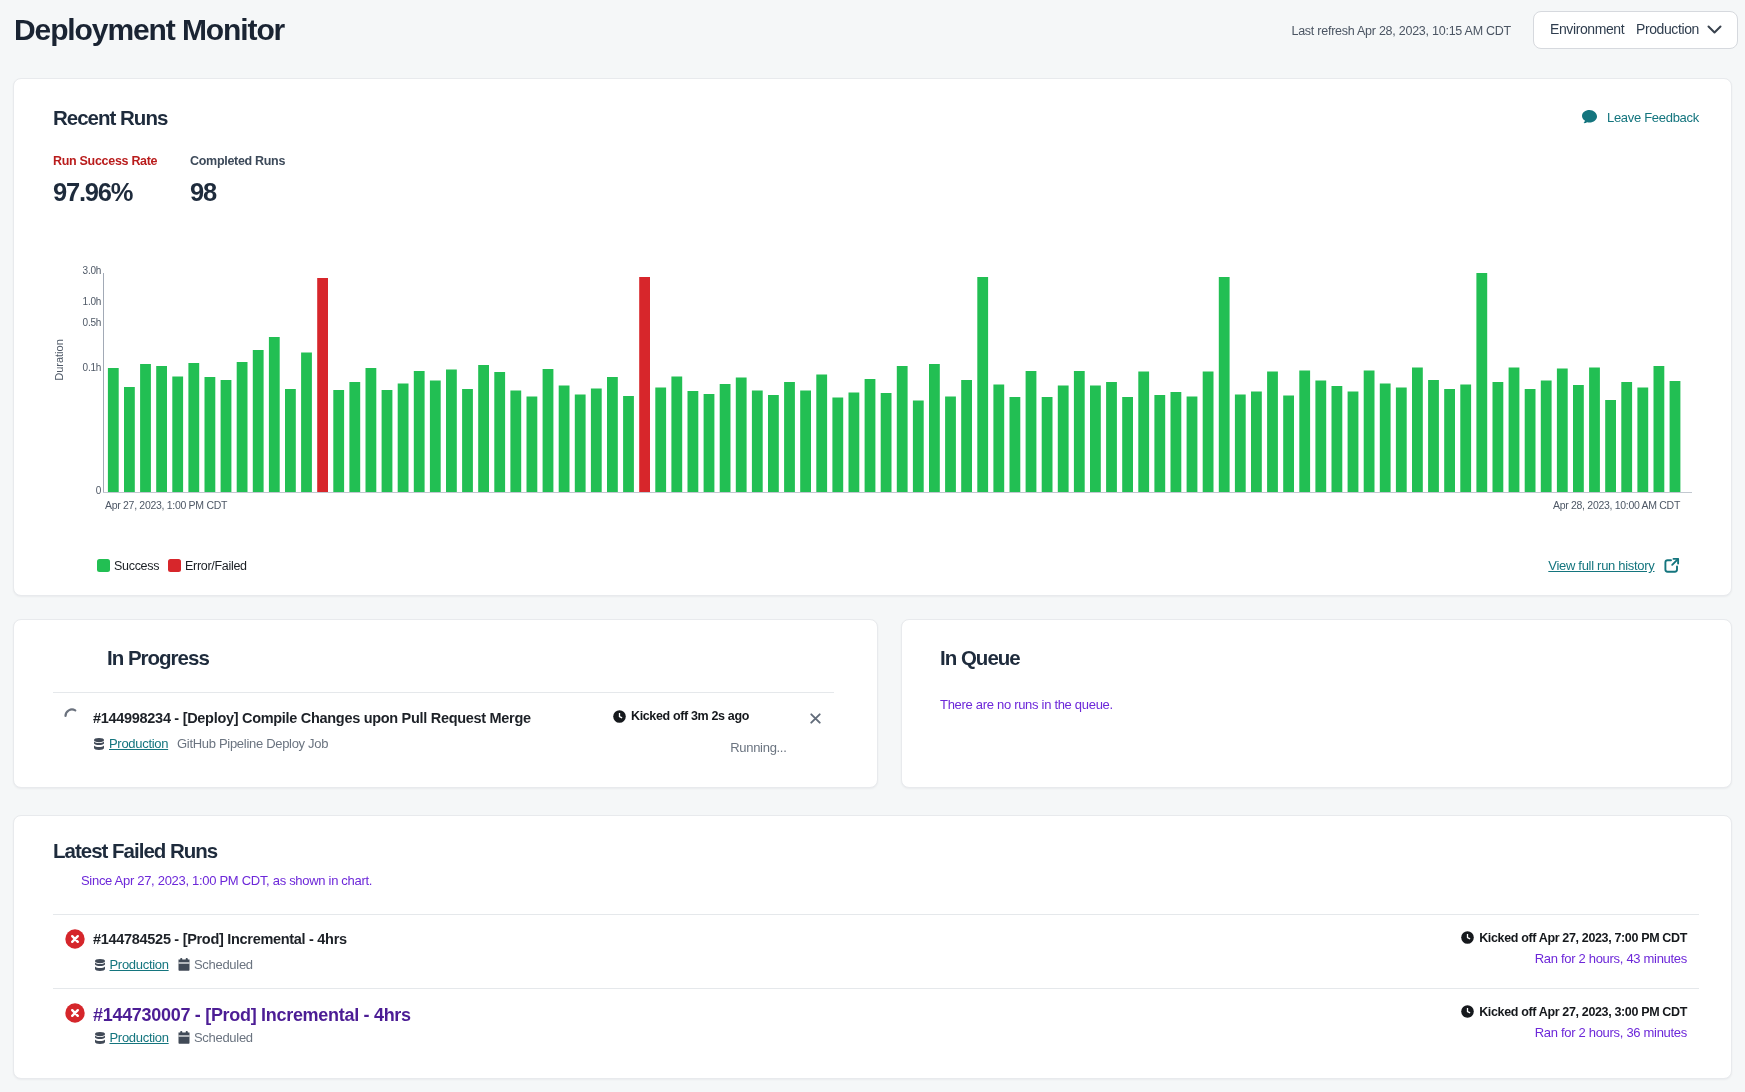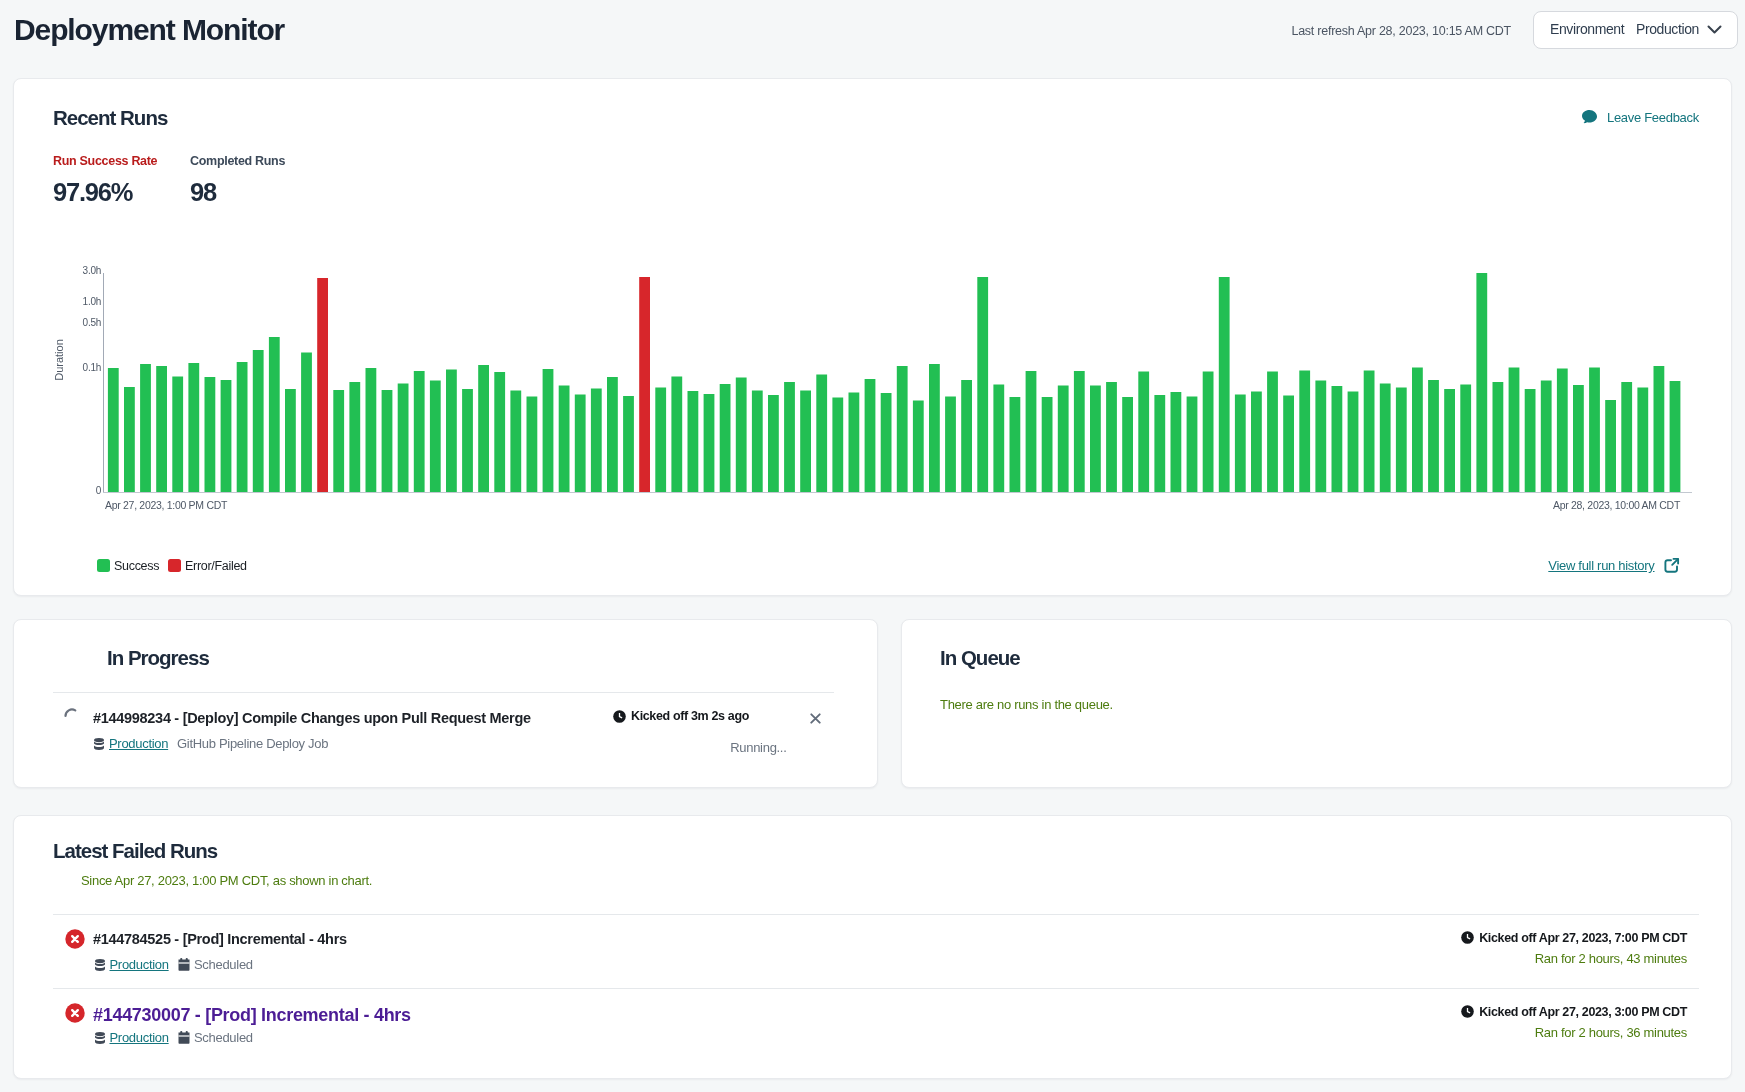--- a/index.html
+++ b/index.html
@@ -8,21 +8,21 @@
 body {
   position:relative; overflow:hidden;
   background:#f5f7f8;
   font-family:"Liberation Sans", sans-serif;
   -webkit-font-smoothing:antialiased;
 }
 .abs { position:absolute; }
 .card { position:absolute; background:#fff; border:1px solid #e8eaed; border-radius:8px;
   box-shadow:0 1px 2px rgba(16,24,40,.05); }
 .h2 { font-size:20.5px; font-weight:700; letter-spacing:-1px; color:#1e2b3c; }
-.dark { color:#4d7c0f; }
+.dark { color:#6d28d9; }
 .gray { color:#6b7480; }
 .teal { color:#14757e; }
 .sm { font-size:13px; letter-spacing:-0.3px; }
 .divider { position:absolute; height:1px; background:#e5e8eb; }
 .kick { display:flex; align-items:center; font-size:12.5px; font-weight:700;
   letter-spacing:-0.35px; color:#15181c; }
 a { text-decoration:underline; }
 </style>
 </head>
 <body>

